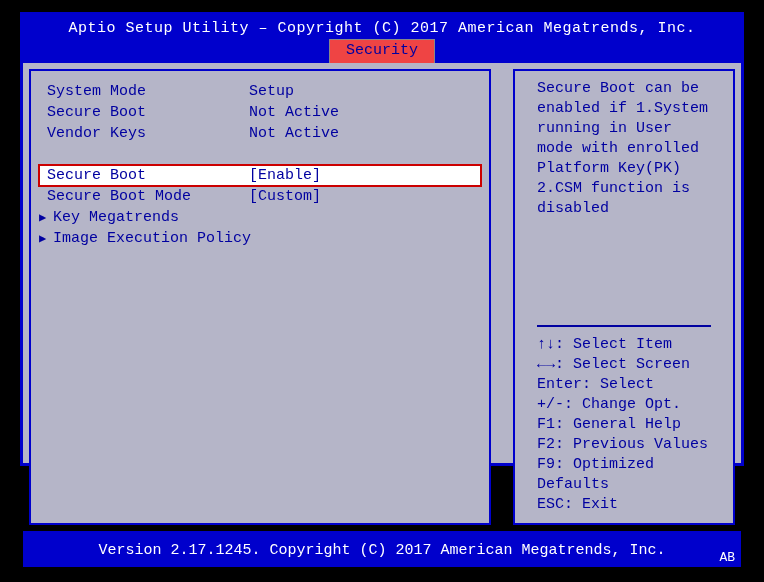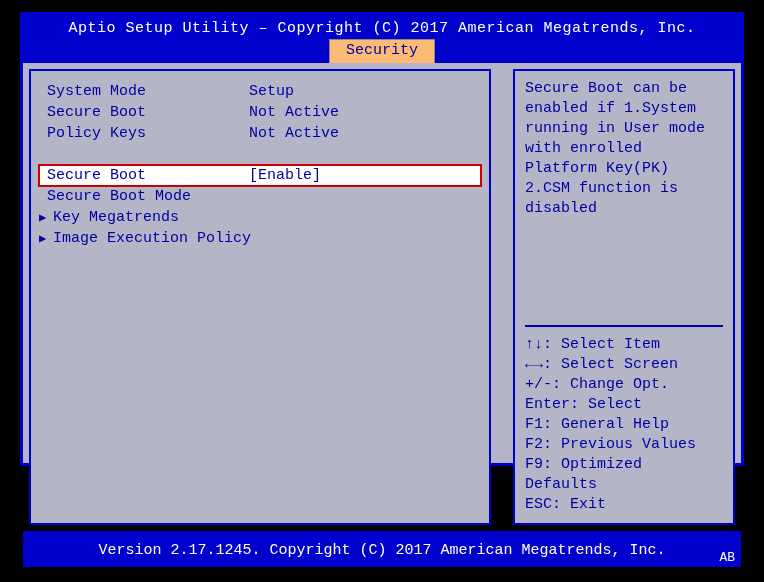--- a/index.html
+++ b/index.html
@@ -40,21 +40,21 @@
     .tab-bar {
       position: absolute;
       bottom: 0;
       left: 0;
       right: 0;
       height: 24px;
       display: flex;
       justify-content: center;
     }
     .tab {
-      background: #fdba74;
+      background: #ef4444;
       color: #0000a0;
       padding: 2px 16px;
       font-size: 15px;
       border-top: 1px solid #888;
       border-left: 1px solid #888;
       border-right: 1px solid #888;
     }
     .main-area {
       display: flex;
       height: 468px;
@@ -65,21 +65,21 @@
       flex: 1;
       border: 2px solid #0000cc;
       background: #b5b5c8;
       padding: 10px 8px;
       color: #0000a0;
     }
     .right-panel {
       width: 222px;
       border: 2px solid #0000cc;
       background: #b5b5c8;
-      padding: 8px 10px;
+      padding: 8px 22px;
       color: #0000a0;
       display: flex;
       flex-direction: column;
     }
     .info-row {
       display: flex;
       height: 21px;
       align-items: center;
     }
     .info-label {
@@ -152,50 +152,51 @@
     <div class="left-panel">
       <div class="info-row">
         <span class="info-label">System Mode</span>
         <span class="info-value">Setup</span>
       </div>
       <div class="info-row">
         <span class="info-label">Secure Boot</span>
         <span class="info-value">Not Active</span>
       </div>
       <div class="info-row">
-        <span class="info-label">Policy Keys</span>
+        <span class="info-label">Vendor Keys</span>
         <span class="info-value">Not Active</span>
       </div>
       <div class="spacer"></div>
       <div class="info-row selected-row">
         <span class="info-label">Secure Boot</span>
         <span class="info-value">[Enable]</span>
       </div>
       <div class="info-row">
         <span class="info-label">Secure Boot Mode</span>
+        <span class="info-value">[Custom]</span>
       </div>
       <div class="submenu-row">
         <span class="submenu-arrow">▶</span>
         <span>Key Megatrends</span>
       </div>
       <div class="submenu-row">
         <span class="submenu-arrow">▶</span>
         <span>Image Execution Policy</span>
       </div>
     </div>
 
     <div class="right-panel">
       <div class="help-text">Secure Boot can be enabled if 1.System running in User mode with enrolled Platform Key(PK) 2.CSM function is disabled</div>
       <div style="flex:1"></div>
       <div class="help-divider"></div>
       <div class="nav-help">
         <div>↑↓: Select Item</div>
         <div>←→: Select Screen</div>
+        <div>Enter: Select</div>
         <div>+/-: Change Opt.</div>
-        <div>Enter: Select</div>
         <div>F1: General Help</div>
         <div>F2: Previous Values</div>
         <div>F9: Optimized Defaults</div>
         <div>ESC: Exit</div>
       </div>
     </div>
   </div>
 
   <div class="footer">
     <span>Version 2.17.1245. Copyright (C) 2017 American Megatrends, Inc.</span>

